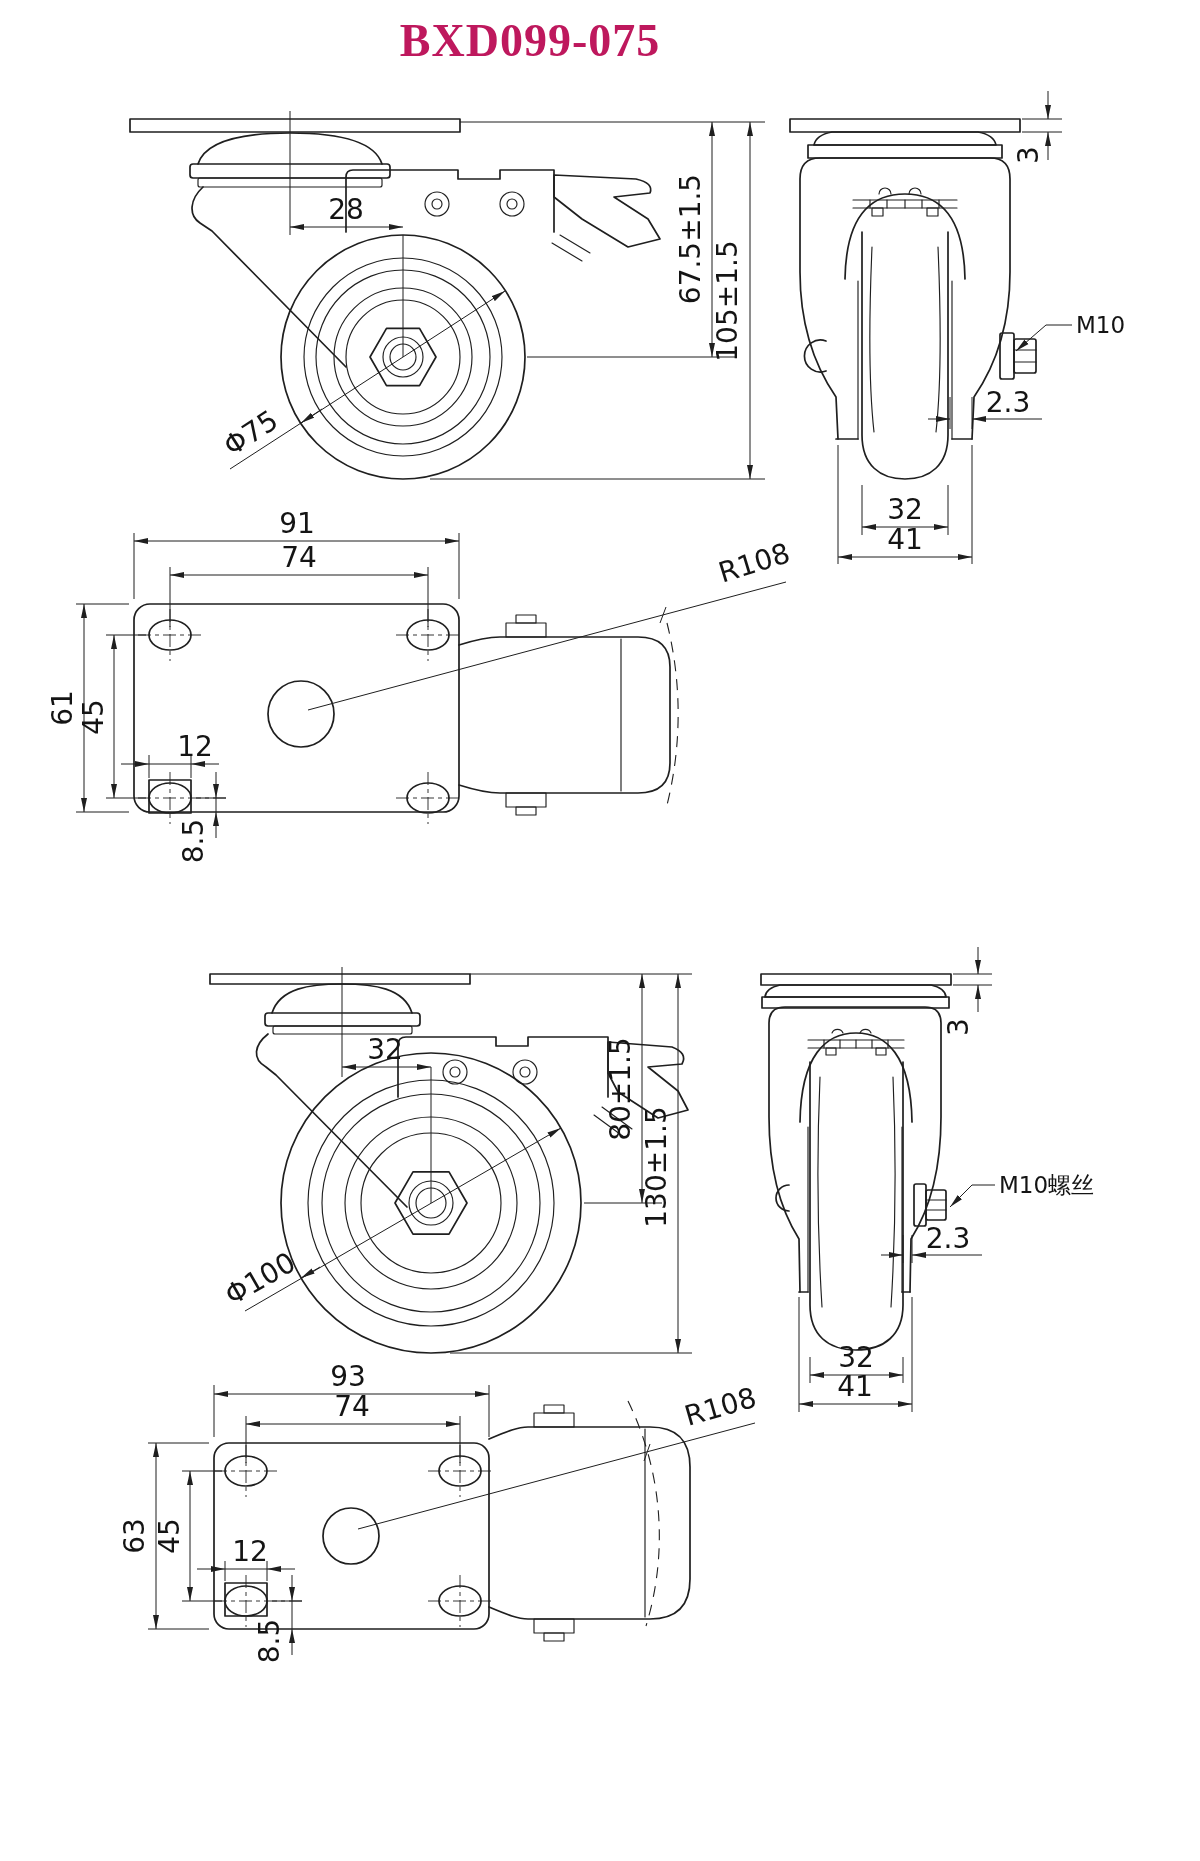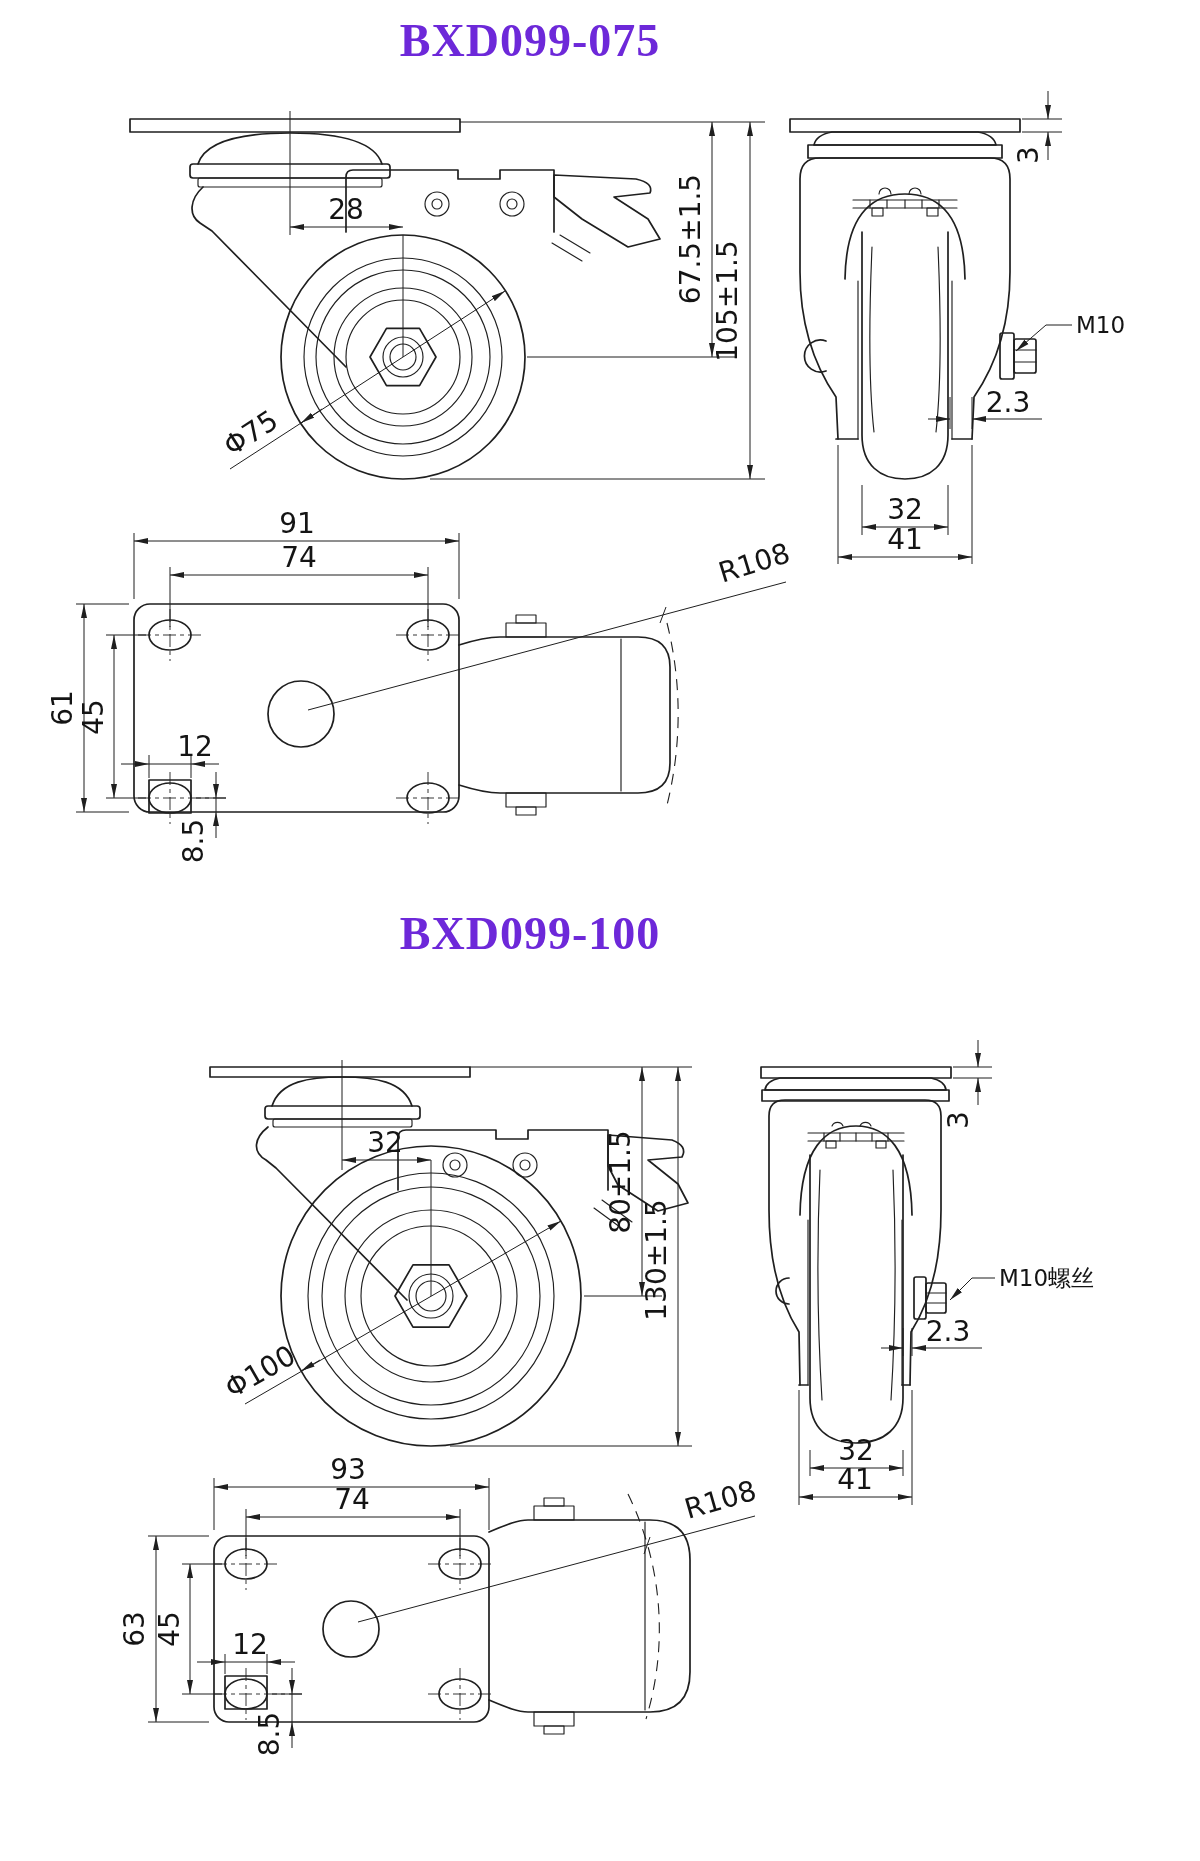--- a/index.html
+++ b/index.html
@@ -1,18 +1,18 @@
 <!DOCTYPE html>
 <html><head>
 <meta charset="utf-8">
 <style>
   html,body{margin:0;padding:0;background:#ffffff;}
   body{width:1200px;font-family:"Liberation Sans",sans-serif;}
   .figtitle{text-align:center;padding:14px 140px 0 0;}
-  .figtitle h1{margin:0;font-family:"Liberation Serif",serif;font-weight:bold;font-size:46px;color:#6d28d9;letter-spacing:1px;}
+  .figtitle h1{margin:0;font-family:"Liberation Serif",serif;font-weight:bold;font-size:46px;color:#be185d;letter-spacing:1px;}
   .fig2 .figtitle{padding-top:40px;}
   svg{display:block;}
   .ol{stroke:#1f1f1f;stroke-width:1.7;fill:none;stroke-linecap:round;stroke-linejoin:round;}
   .tl{stroke:#1f1f1f;stroke-width:1.15;fill:none;stroke-linecap:round;stroke-linejoin:round;}
   .dl{stroke:#1f1f1f;stroke-width:1;fill:none;}
   .cl{stroke:#1f1f1f;stroke-width:0.9;fill:none;stroke-dasharray:13 4 4 4;}
   .dsh{stroke:#1f1f1f;stroke-width:1.1;fill:none;stroke-dasharray:11 8;}
   text.d{font:28px "DejaVu Sans",sans-serif;fill:#141414;}
   text.s{font:23px "DejaVu Sans",sans-serif;fill:#141414;}
 </style>
@@ -230,23 +230,20 @@
         <line class="dl" x1="216" y1="705" x2="216" y2="731" marker-end="url(#ar)"></line>
         <line class="dl" x1="216" y1="771" x2="216" y2="745" marker-end="url(#ar)"></line>
         <line class="dl" x1="216" y1="731" x2="216" y2="745"></line>
         <text class="d" text-anchor="middle" transform="translate(203,774) rotate(-90)">8.5</text>
       </g>
     </g>
   </svg>
 </section>
 
 <section class="fig fig2">
-  <div class="figtitle">
-    <h1>BXD099-100</h1>
-  </div>
 
   <svg viewBox="0 0 1200 821" width="1200" height="821">
 
     <g>
       <rect class="ol" x="210" y="107" width="260" height="10"></rect>
       <line class="dl" x1="342" y1="100" x2="342" y2="210"></line>
       <g>
         <path class="ol" d="M272,146 C280,121 310,117 342,117 C374,117 404,121 412,146"></path>
         <rect class="ol" x="265" y="146" width="155" height="13" rx="3"></rect>
         <rect class="tl" x="273" y="159" width="139" height="8" rx="2"></rect>

